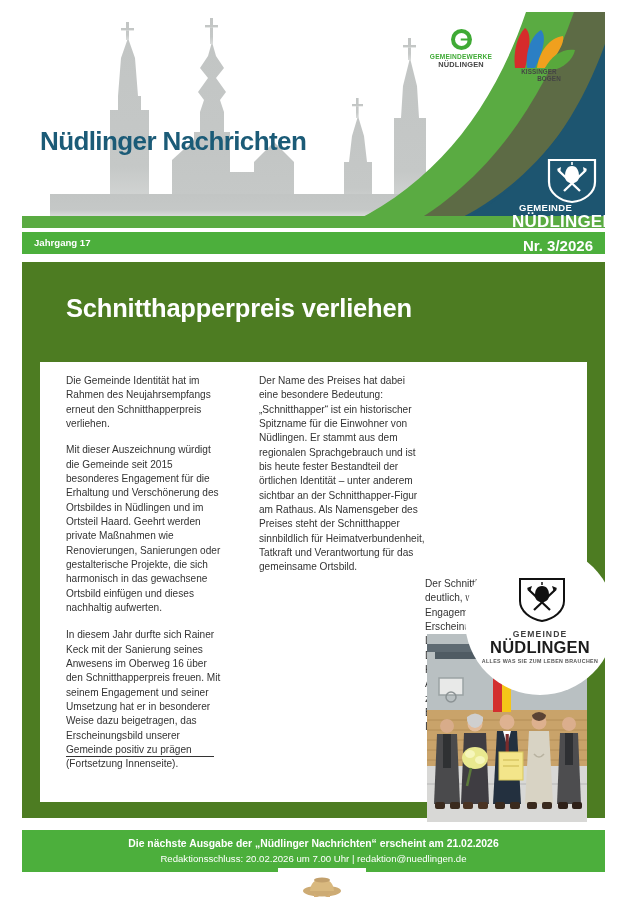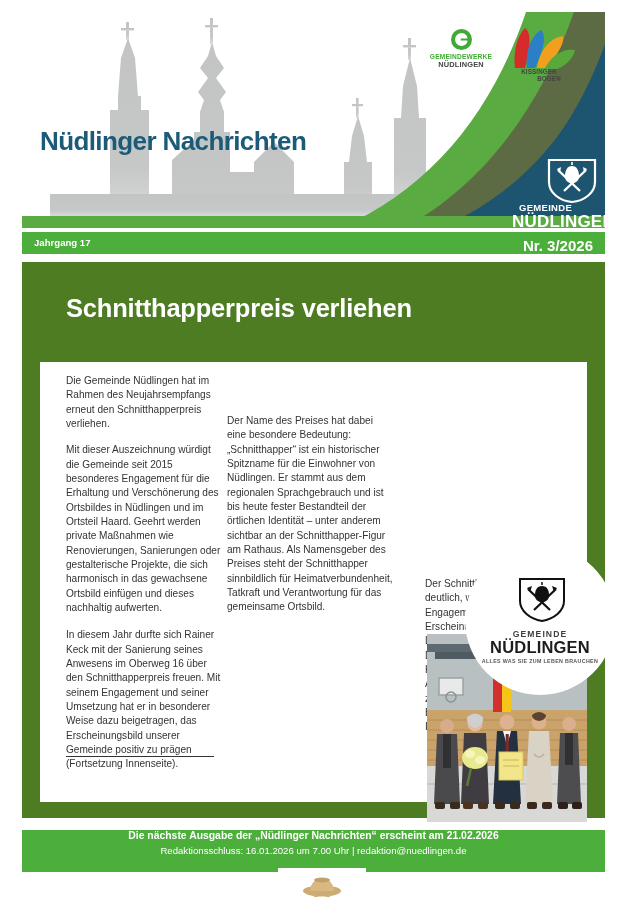--- a/index.html
+++ b/index.html
@@ -103,21 +103,21 @@
     position:absolute; left:18px; top:100px; width:547px; height:440px;
     background:#ffffff; z-index:3;
   }
 
   .col { position:absolute; top:12px; font-size:10.1px; line-height:1.42; color:#333; }
   .col p { margin:0 0 0 0; }
   .col p + p { margin-top:12px; }
   .gap { height:13px; }
 
   .col-left  { left:26px; width:158px; }
-  .col-mid   { left:187px; width:167px;margin-top:40px; }
+  .col-mid   { left:219px; width:167px; }
   .col-right { left:385px; width:156px; }
 
   .divider-rule {
     position:absolute; left:26px; top:394px; width:148px;
     height:0; border-top:1.2px solid #333; z-index:4;
   }
 
   
   .photo-group {
     position:absolute; left:405px; top:372px;
@@ -127,21 +127,21 @@
   .photo-figure {
     position:absolute; left:256px; top:606px;
     width:88px; height:142px; z-index:4; background:#ffffff;
   }
 
   
   .footer {
     position:absolute; left:22px; top:830px; width:583px; height:42px;
     background:#4caf3c; color:#fff; text-align:center;
   }
-  .footer .f1 { font-size:10.4px; font-weight:bold; }
+  .footer .f1 { padding-top:8px; font-size:10.4px; font-weight:bold; }
   .footer .f2 { padding-top:4px; font-size:9.6px; }
 </style>
 </head>
 <body>
 
 <div class="page">
 
   <div class="masthead">
 
     <svg class="masthead-svg" width="583" height="216" viewBox="0 0 583 216">
@@ -244,21 +244,21 @@
   </div>
 
   <div class="article">
     <div class="art-head">
       <div class="art-title">Schnitthapperpreis verliehen</div>
     </div>
 
     <div class="art-body">
 
       <div class="col col-left">
-        <p>Die Gemeinde Nüdlingen hat im Rahmen des Neujahrsempfangs erneut den Schnitthapperpreis verliehen.</p>
+        <p>Die Gemeinde Identität hat im Rahmen des Neujahrsempfangs erneut den Schnitthapperpreis verliehen.</p>
         <p>Mit dieser Auszeichnung würdigt die Gemeinde seit 2015 besonderes Engagement für die Erhaltung und Verschönerung des Ortsbildes in Nüdlingen und im Ortsteil Haard. Geehrt werden private Maßnahmen wie Renovierungen, Sanierungen oder gestalterische Projekte, die sich harmonisch in das gewachsene Ortsbild einfügen und dieses nachhaltig aufwerten.</p>
         <div class="gap"></div>
         <p>In diesem Jahr durfte sich Rainer Keck mit der Sanierung seines Anwesens im Oberweg 16 über den Schnitthapperpreis freuen. Mit seinem Engagement und seiner Umsetzung hat er in besonderer Weise dazu beigetragen, das Erscheinungsbild unserer Gemeinde positiv zu prägen (Fortsetzung Innenseite).</p>
       </div>
 
       <div class="col col-mid">
         <p>Der Name des Preises hat dabei eine besondere Bedeutung: „Schnitthapper“ ist ein historischer Spitzname für die Einwohner von Nüdlingen. Er stammt aus dem regionalen Sprachgebrauch und ist bis heute fester Bestandteil der örtlichen Identität – unter anderem sichtbar an der Schnitthapper-Figur am Rathaus. Als Namensgeber des Preises steht der Schnitthapper sinnbildlich für Heimatverbundenheit, Tatkraft und Verantwortung für das gemeinsame Ortsbild.</p>
         <div style="height:152px"></div>
       </div>
 
@@ -382,16 +382,16 @@
         <rect x="46" y="116" width="13" height="6" rx="2" fill="#b8954f"></rect>
 
         <rect x="22" y="120" width="46" height="14" rx="2" fill="#d8b87c"></rect>
         <text x="45" y="131" text-anchor="middle" font-family="Liberation Serif, serif" font-size="8.5" font-weight="bold" fill="#6b4a17" transform="rotate(-4 45 131)">Schnitthapper</text>
       </svg>
     </div>
   </div>
 
   <div class="footer">
     <div class="f1">Die nächste Ausgabe der „Nüdlinger Nachrichten“ erscheint am 21.02.2026</div>
-    <div class="f2">Redaktionsschluss: 16.01.2026 um 7.00 Uhr | redaktion@nuedlingen.de</div>
+    <div class="f2">Redaktionsschluss: 20.02.2026 um 7.00 Uhr | redaktion@nuedlingen.de</div>
   </div>
 
 </div>
 
 </body></html>

